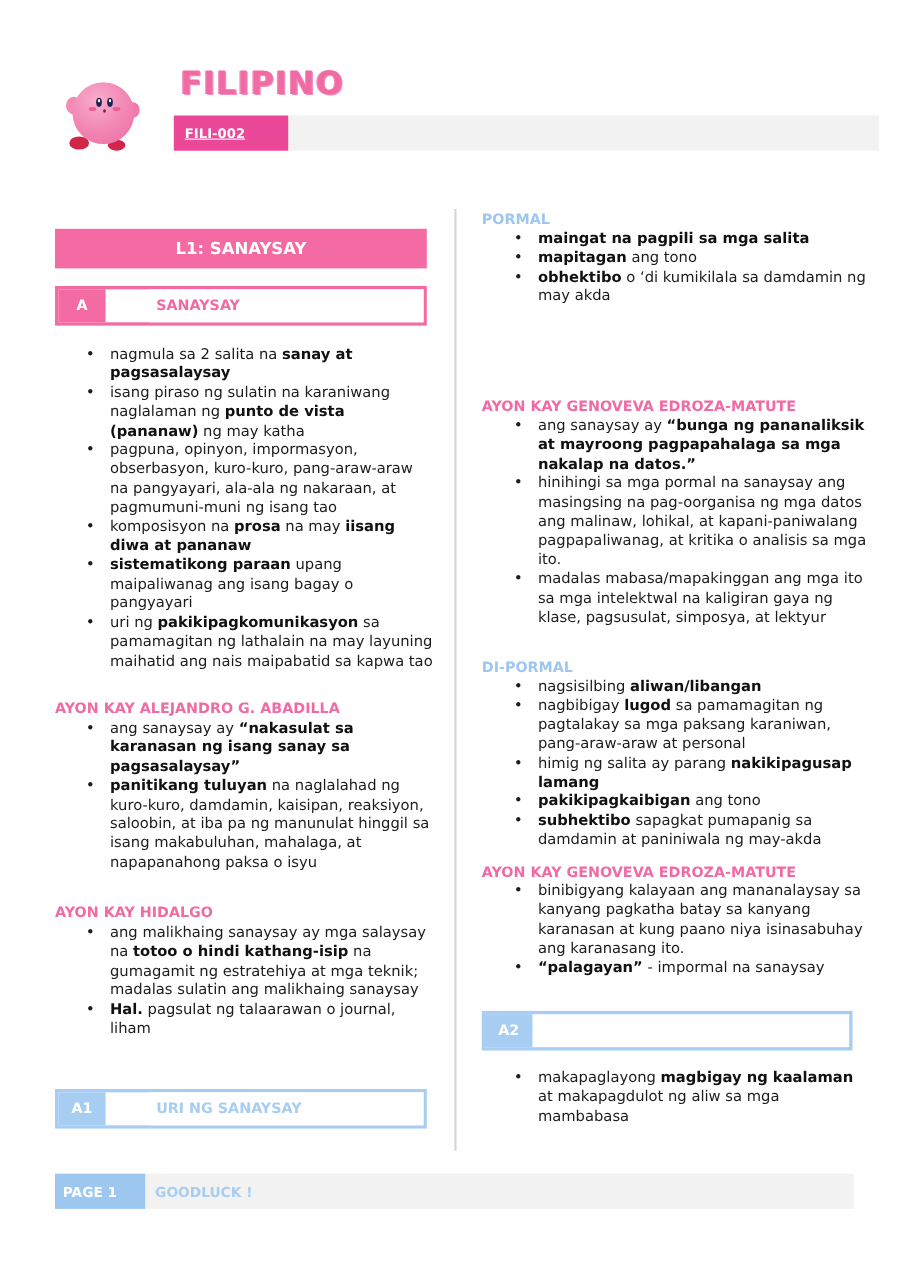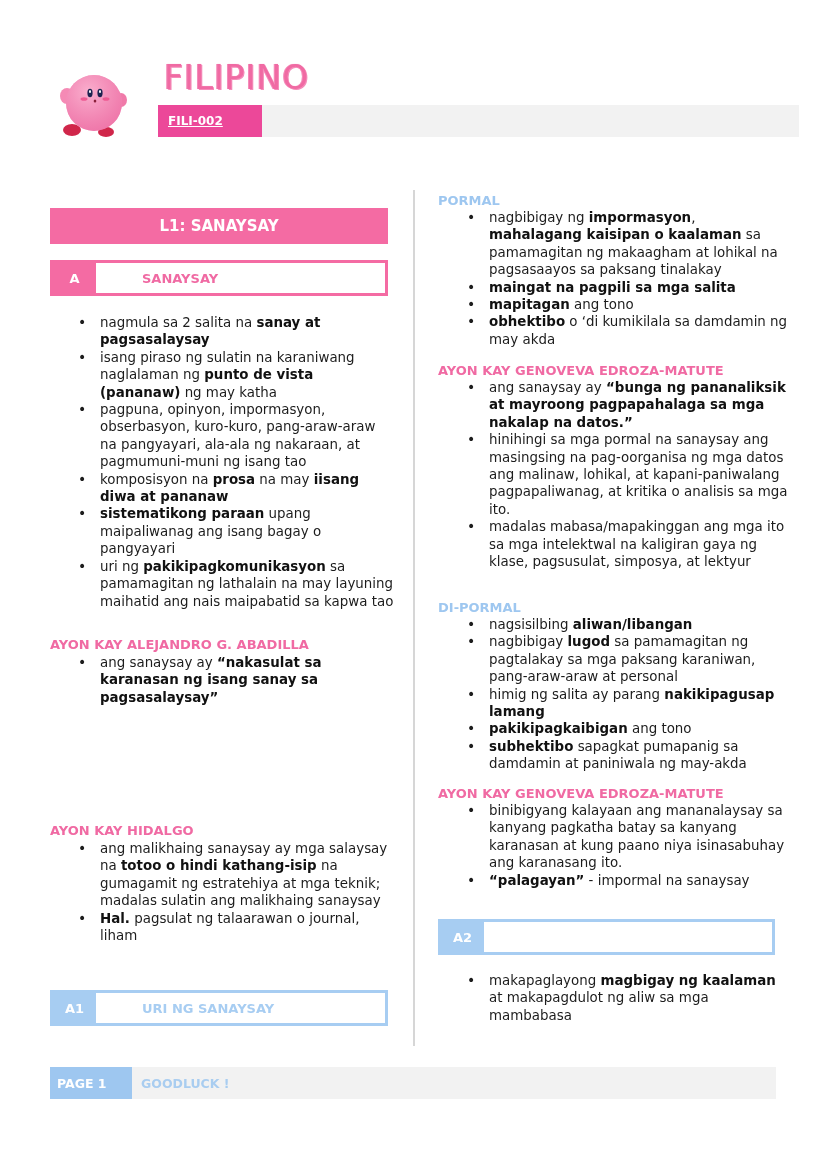--- a/index.html
+++ b/index.html
@@ -4,22 +4,22 @@
 <style>
   * { box-sizing: border-box; margin: 0; padding: 0; }
   html, body { width: 828px; height: 1169px; background: #ffffff; overflow: hidden; }
   body { position: relative; font-family: "DejaVu Sans", sans-serif; color: #1c1c1c; }
 
   .abs { position: absolute; }
 
   
   .kirby { left: 60px; top: 72px; width: 68px; height: 66px; }
   .title {
-    left: 164px; top: 58px; font-family: "DejaVu Sans", sans-serif; font-weight: normal;
-    font-size: 33px; letter-spacing: 1px; color: #f06aa3;
+    left: 164px; top: 58px; font-family: "DejaVu Sans", sans-serif; font-weight: bold;
+    font-size: 29px; letter-spacing: 1px; color: #f06aa3;
     text-shadow: 0 0 1px #f7a0c6, 1px 1px 0 #f48ab8, -1px 0 0 #f48ab8;
   }
   .hdr-bar { left: 158px; top: 105px; width: 641px; height: 32px; background: #f2f2f2; display: flex; }
   .hdr-code { width: 104px; height: 100%; background: #ec4899; color: #ffffff; font-weight: bold; font-size: 12px; padding-left: 10px; display: flex; align-items: center; text-decoration: underline; }
   .hdr-quarter { color: #f06aa3; font-weight: bold; font-size: 12px; padding-left: 7px; display: flex; align-items: center; }
 
   
   .divider { left: 413px; top: 190px; width: 2px; height: 856px; background: #d6d6d6; }
 
   
@@ -99,20 +99,21 @@
       <li><b>sistematikong paraan</b> upang maipaliwanag ang isang bagay o pangyayari</li>
       <li>uri ng <b>pakikipagkomunikasyon</b> sa pamamagitan ng lathalain na may layuning  maihatid ang nais maipabatid sa kapwa tao</li>
     </ul>
 </div>
 
 <div class="abs" style="left:50px; top:636px; width:350px;">
   <div class="sub-pink">AYON KAY ALEJANDRO G. ABADILLA</div>
   <div class="block" style="padding-left:50px; margin-top:1px;">
     <ul>
         <li>ang sanaysay ay <b>“nakasulat sa karanasan ng isang sanay sa pagsasalaysay”</b></li>
+        <li><b>panitikang tuluyan</b> na naglalahad ng kuro-kuro, damdamin, kaisipan, reaksiyon, saloobin, at iba pa ng manunulat hinggil sa isang makabuluhan, mahalaga, at napapanahong paksa o isyu</li>
       </ul>
   </div>
 </div>
 
 <div class="abs" style="left:50px; top:822px; width:350px;">
   <div class="sub-pink">AYON KAY HIDALGO</div>
   <div class="block" style="padding-left:50px; margin-top:1px;">
     <ul>
         <li>ang malikhaing sanaysay ay mga salaysay na <b>totoo o hindi kathang-isip</b> na gumagamit ng estratehiya at mga teknik; madalas sulatin ang malikhaing sanaysay</li>
         <li><b>Hal.</b> pagsulat ng talaarawan o journal, liham</li>
@@ -122,21 +123,20 @@
 
 <div class="abs sec blue" style="left:50px; top:990px; width:338px;">
   <div class="tag">A1</div>
   <div class="lbl">URI NG SANAYSAY</div>
 </div>
 
 <div class="abs" style="left:438px; top:192px; width:350px;">
   <div class="sub-blue">PORMAL</div>
   <div class="block" style="padding-left:51px; margin-top:0px;">
     <ul>
-        <li>nagbibigay ng <b>impormasyon</b>, <b>mahalagang kaisipan o kaalaman</b> sa pamamagitan ng makaagham at lohikal na pagsasaayos sa paksang tinalakay</li>
         <li><b>maingat na pagpili sa mga salita</b></li>
         <li><b>mapitagan</b> ang tono</li>
         <li><b>obhektibo</b> o ‘di kumikilala sa damdamin ng may akda</li>
       </ul>
   </div>
 </div>
 
 <div class="abs" style="left:438px; top:362px; width:350px;">
   <div class="sub-pink">AYON KAY GENOVEVA EDROZA-MATUTE</div>
   <div class="block" style="padding-left:51px; margin-top:0px;">

